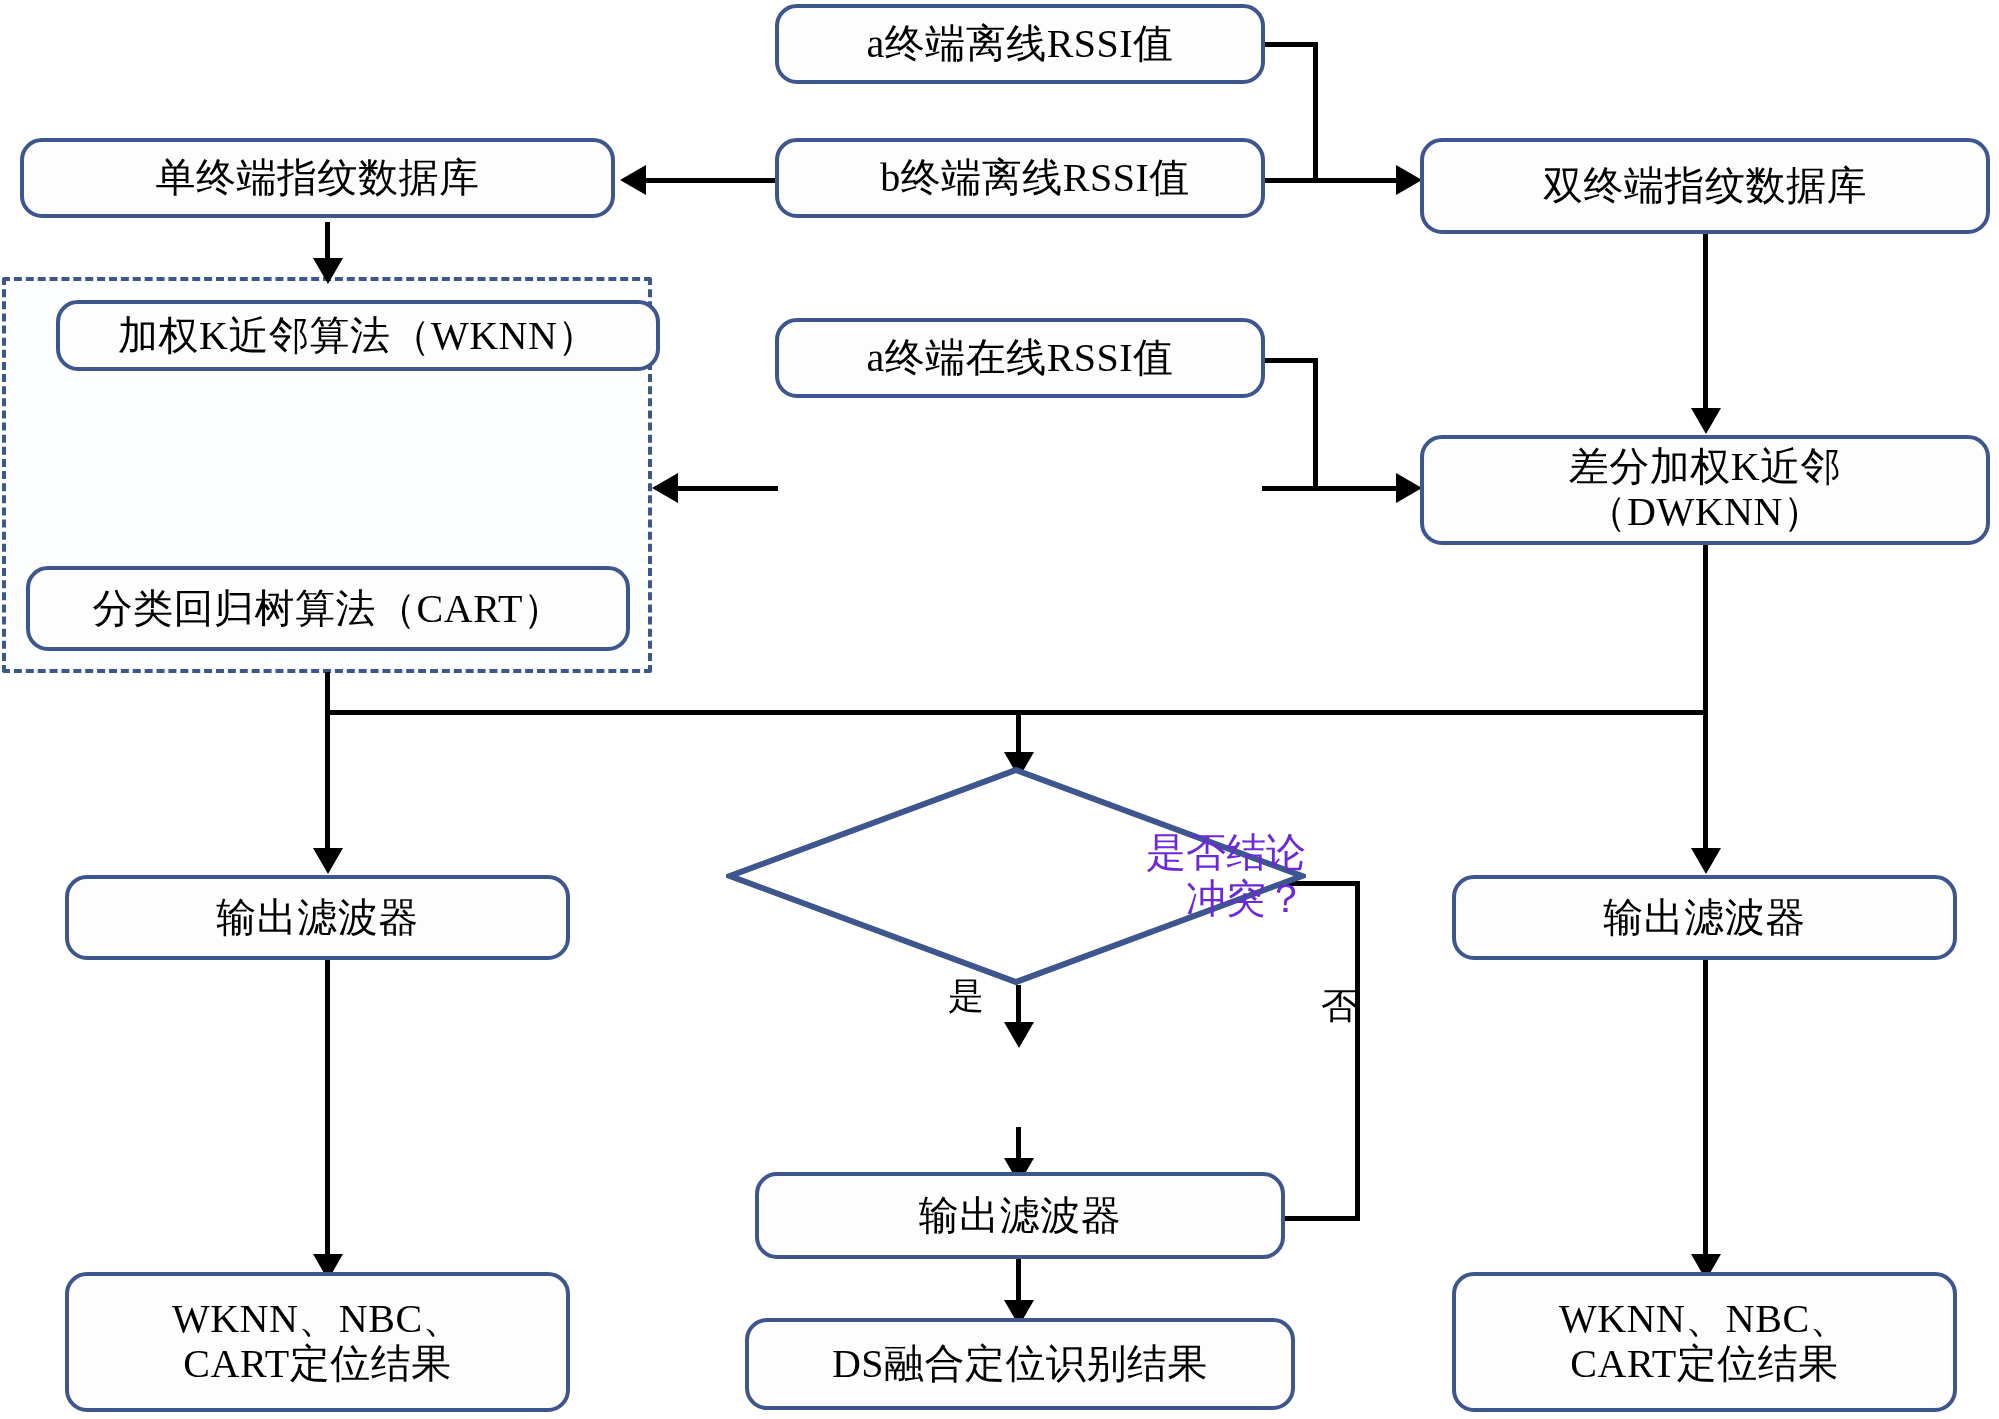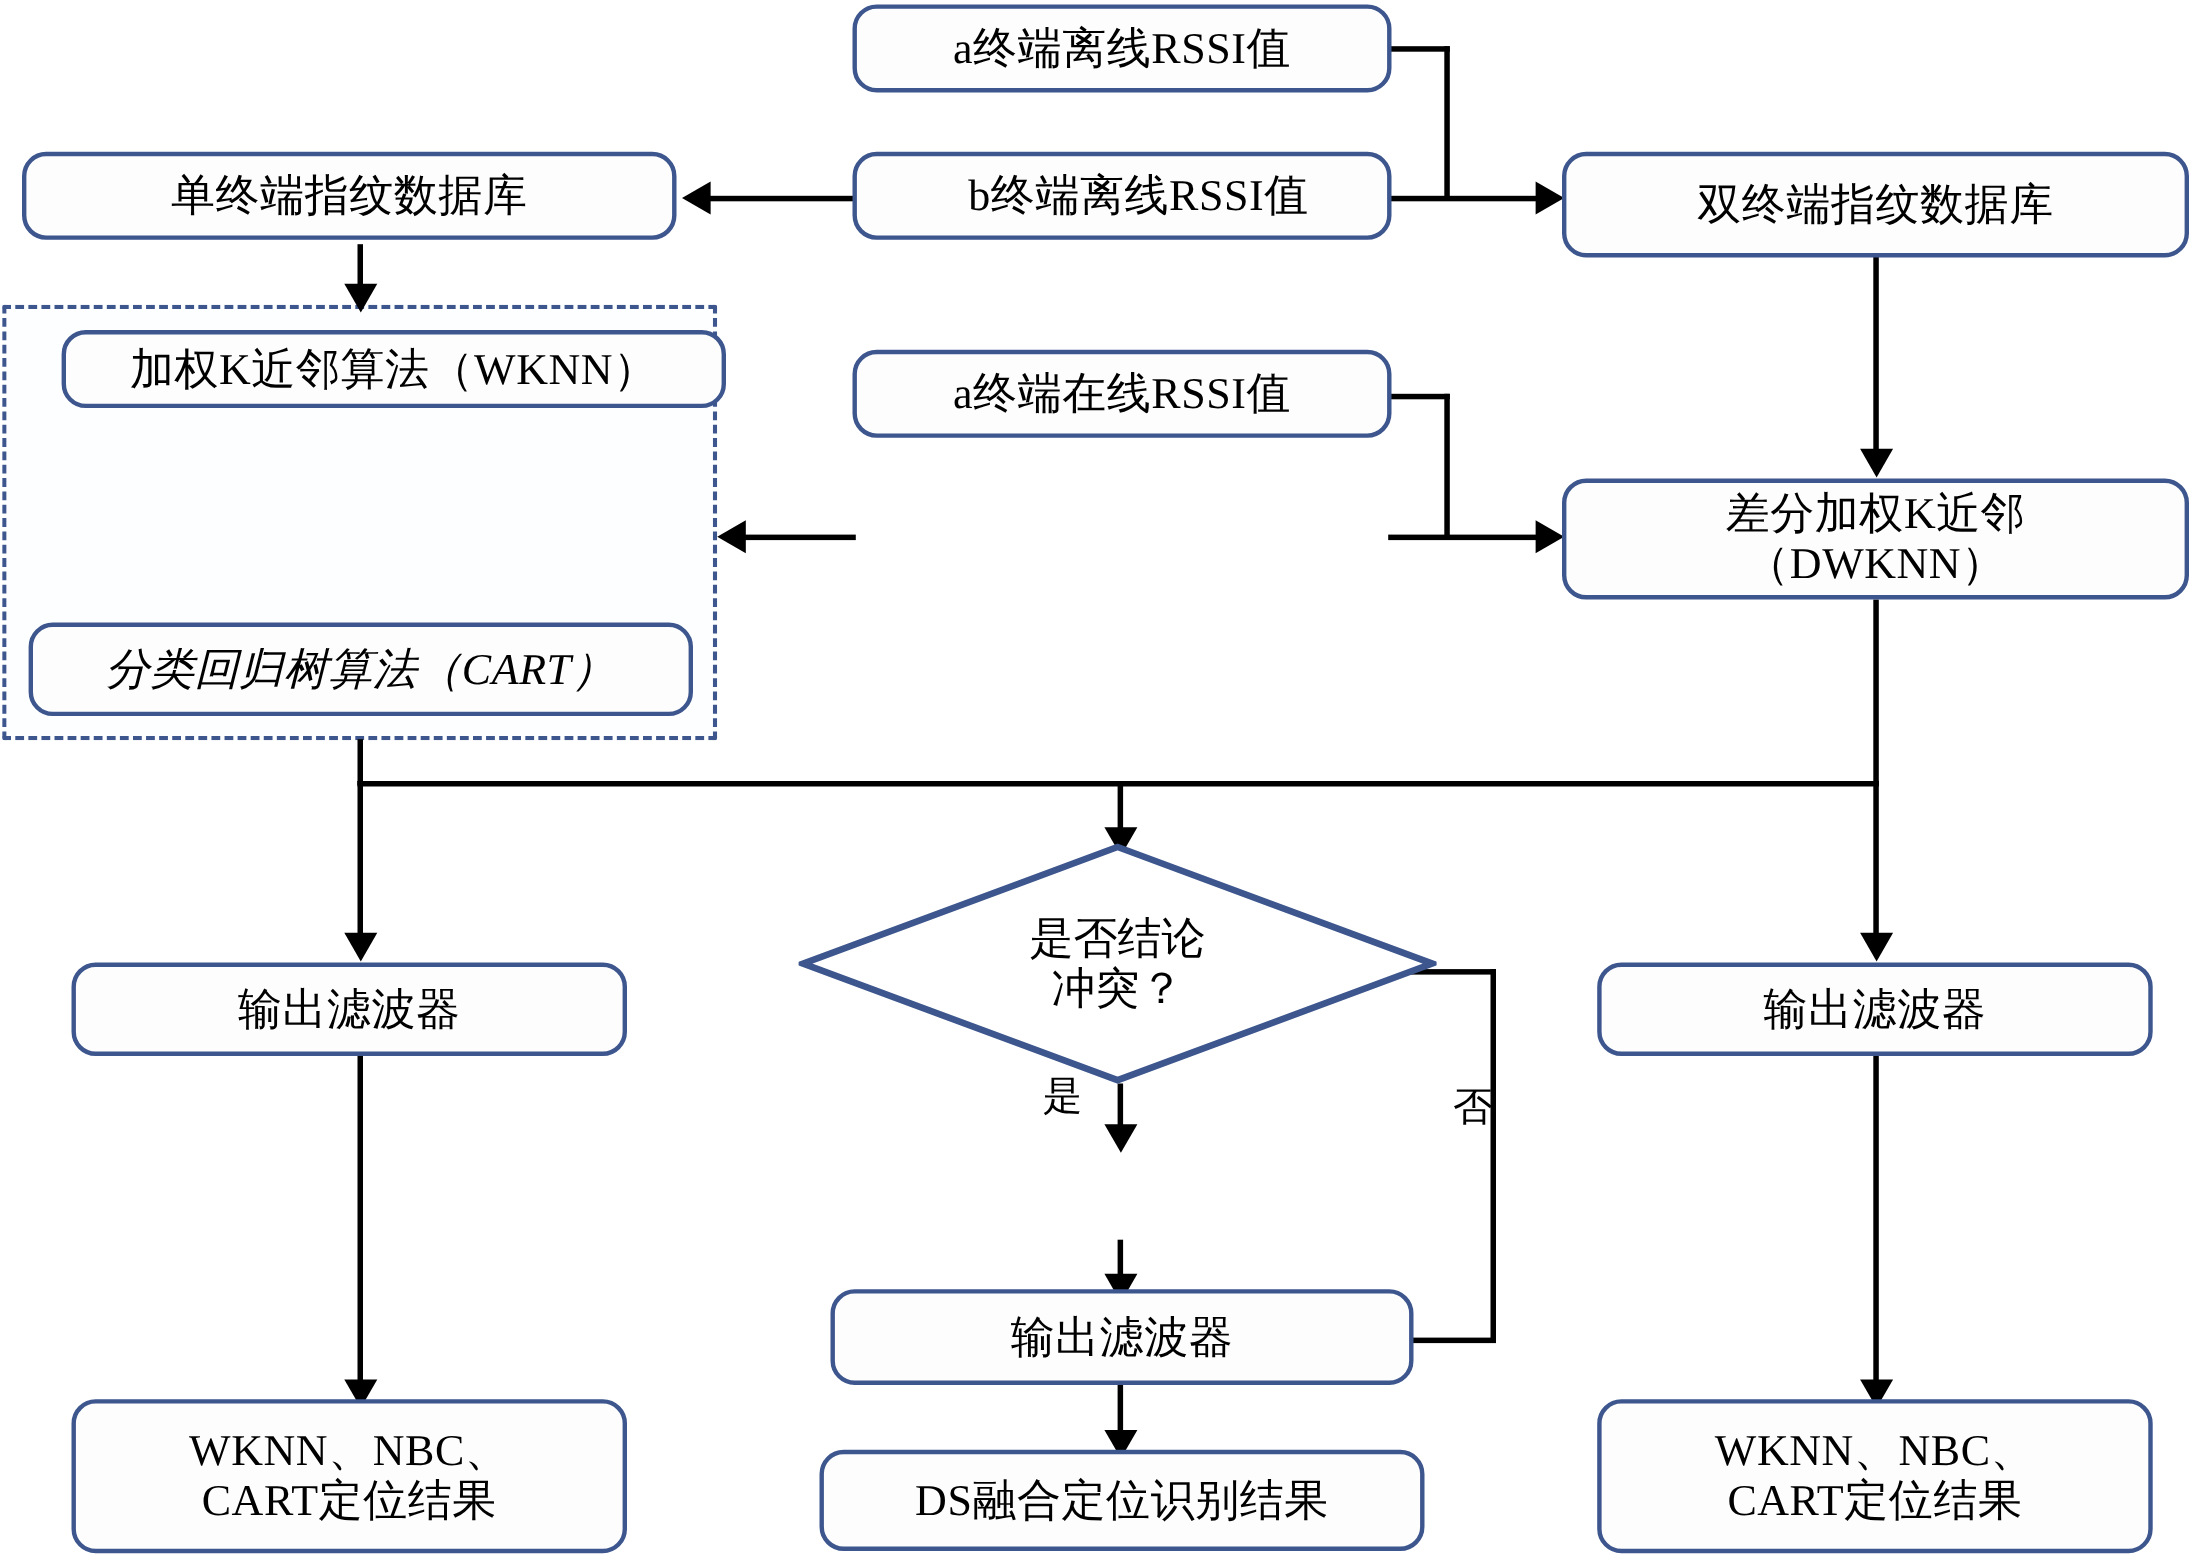--- a/index.html
+++ b/index.html
@@ -50,24 +50,24 @@
   .diamond-wrap {
     position: absolute;
     z-index: 5;
   }
   .diamond-wrap svg { display: block; }
   .diamond-label {
     position: absolute;
     left: 0; right: 0;
     top: 50%;
     transform: translateY(-50%);
-    text-align: center;
+    text-align: right;
     font-size: 40px;
     line-height: 1.15;
-    color: #000000;
+    color: #6d28d9;
     pointer-events: none;
   }
 
   
   .ln {
     position: absolute;
     background: #000000;
     z-index: 3;
   }
   .ln.h { height: 5px; }
@@ -180,21 +180,21 @@
 
   <div class="node" style="left:775px; top:138px; width:490px; height:80px;padding-left:40px;">b终端离线RSSI值</div>
 
   <div class="node" style="left:20px; top:138px; width:595px; height:80px;">单终端指纹数据库</div>
 
   <div class="node" style="left:1420px; top:138px; width:570px; height:96px;">双终端指纹数据库</div>
 
   <div class="node" style="left:26px; top:300px; width:604px; height:71px;margin-left:30px;">加权K近邻算法（WKNN）</div>
 
 
-  <div class="node" style="left:26px; top:566px; width:604px; height:85px;font-style:italic;">分类回归树算法（CART）</div>
+  <div class="node" style="left:26px; top:566px; width:604px; height:85px;">分类回归树算法（CART）</div>
 
   <div class="node" style="left:775px; top:318px; width:490px; height:80px;">a终端在线RSSI值</div>
 
 
   <div class="node two-line" style="left:1420px; top:435px; width:570px; height:110px; flex-direction:column;">
     <span>差分加权K近邻</span>
     <span>（DWKNN）</span>
   </div>
 
   <div class="diamond-wrap" style="left:726px; top:766px; width:580px; height:220px;">

